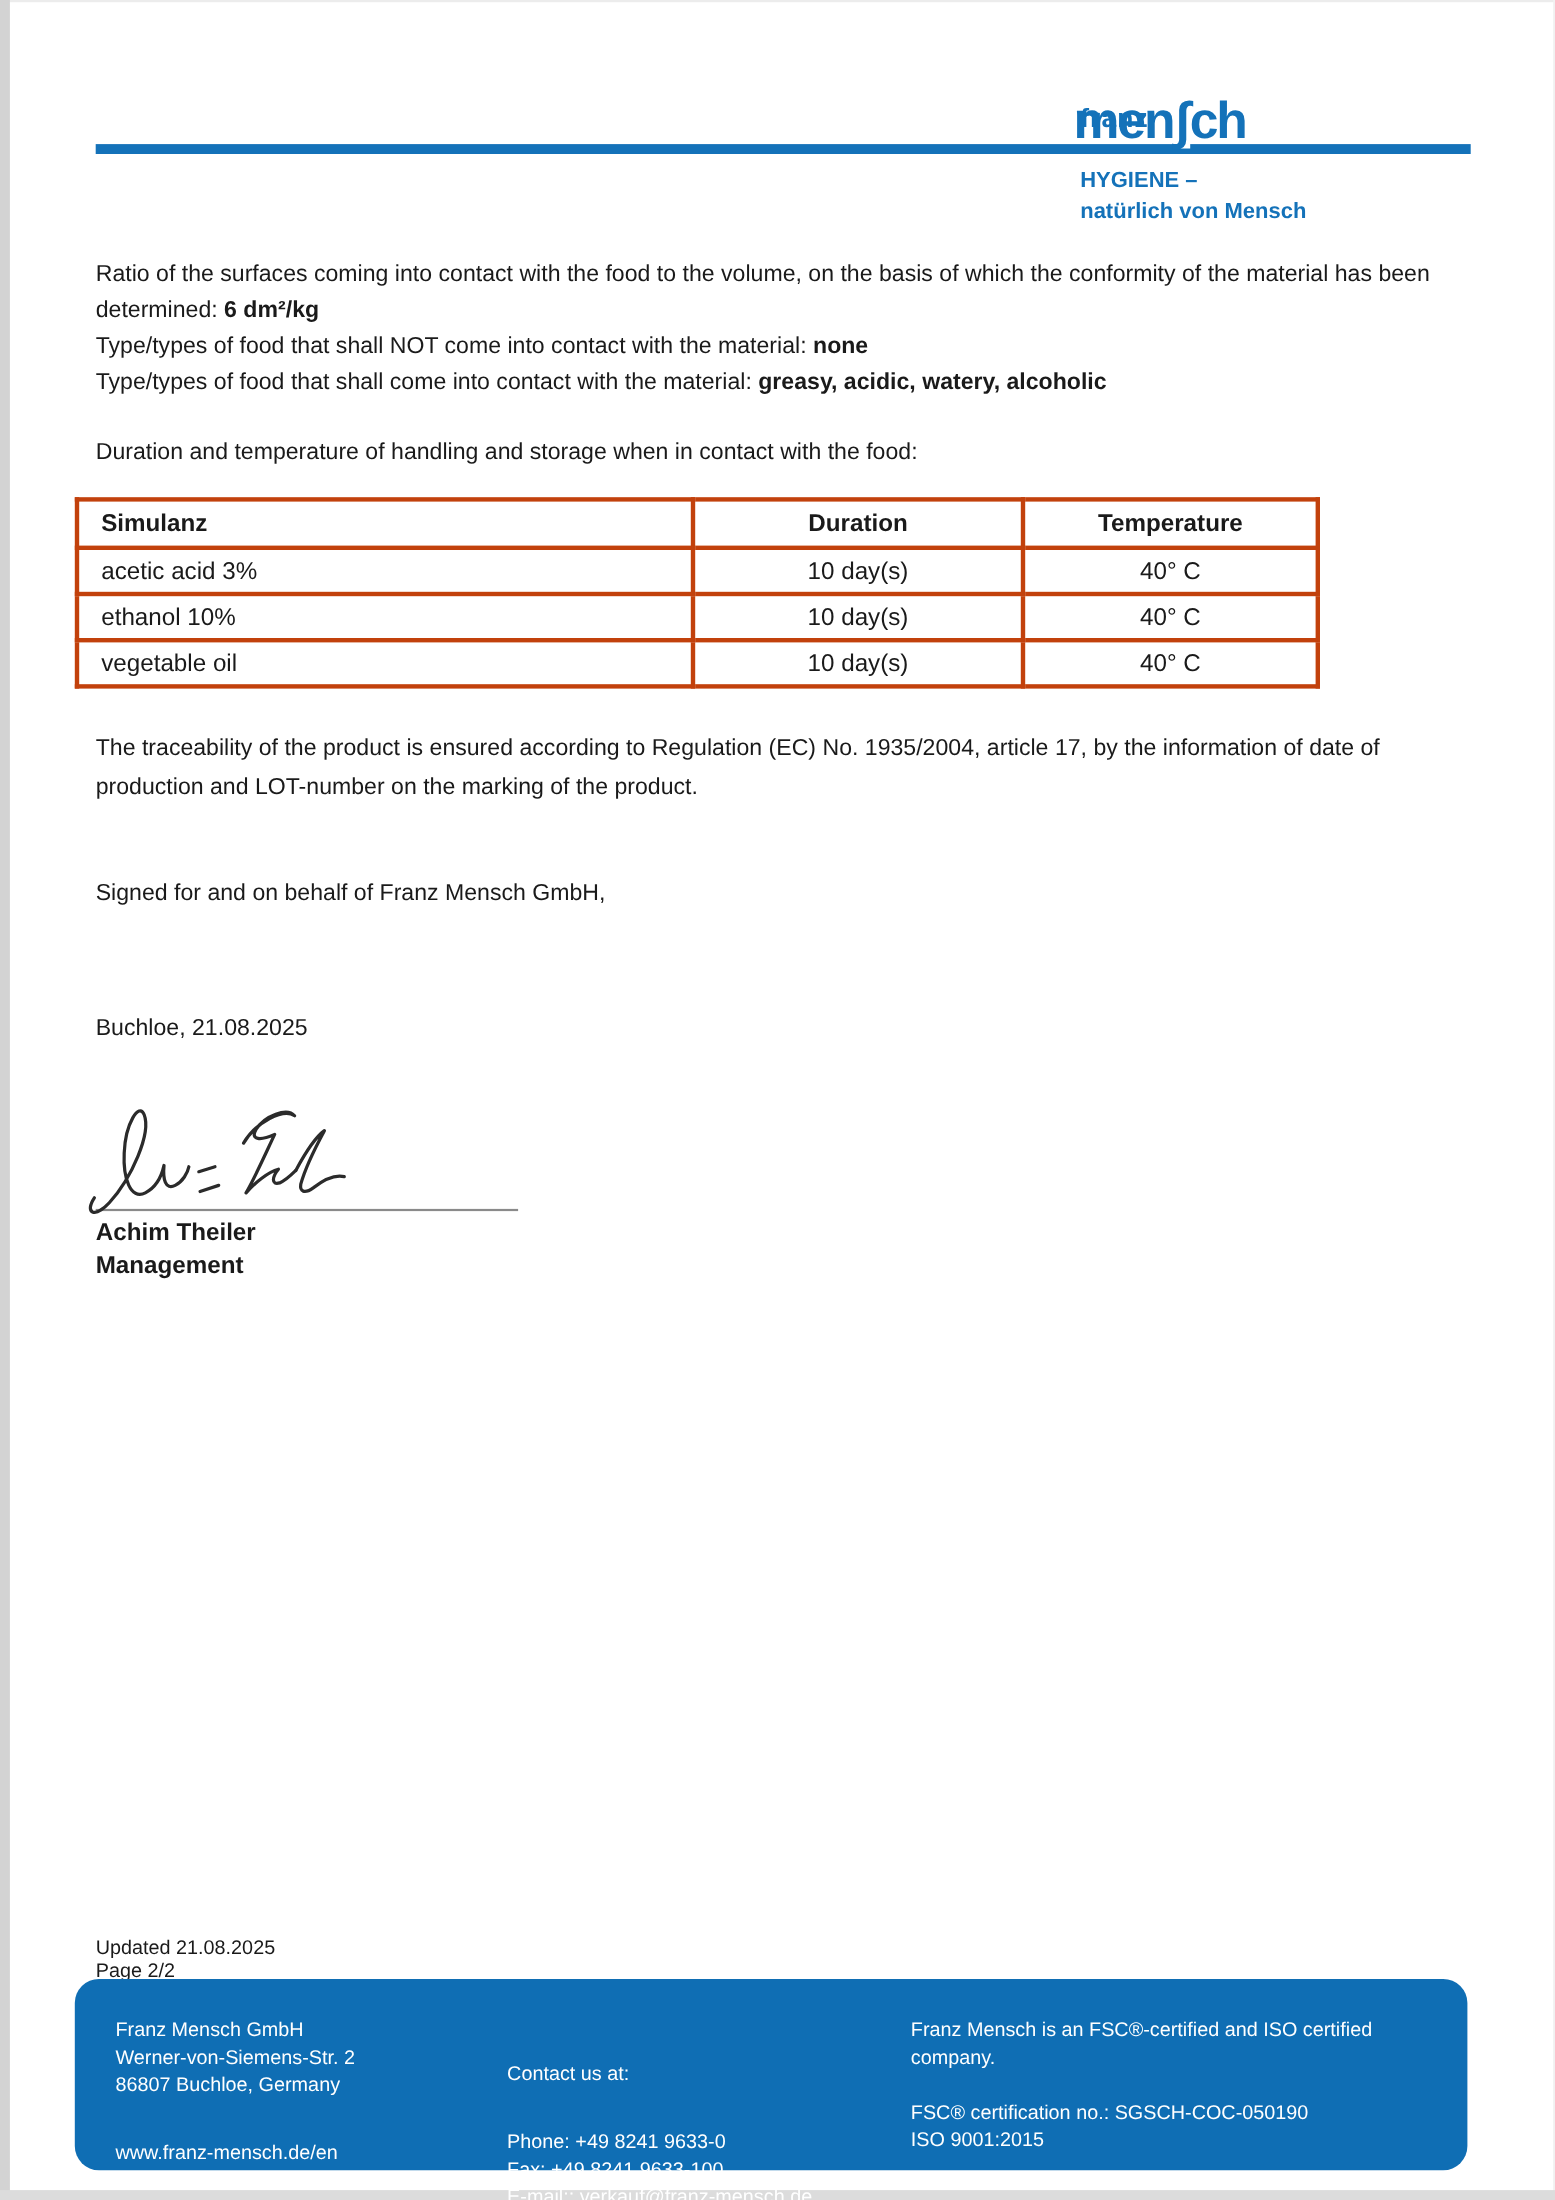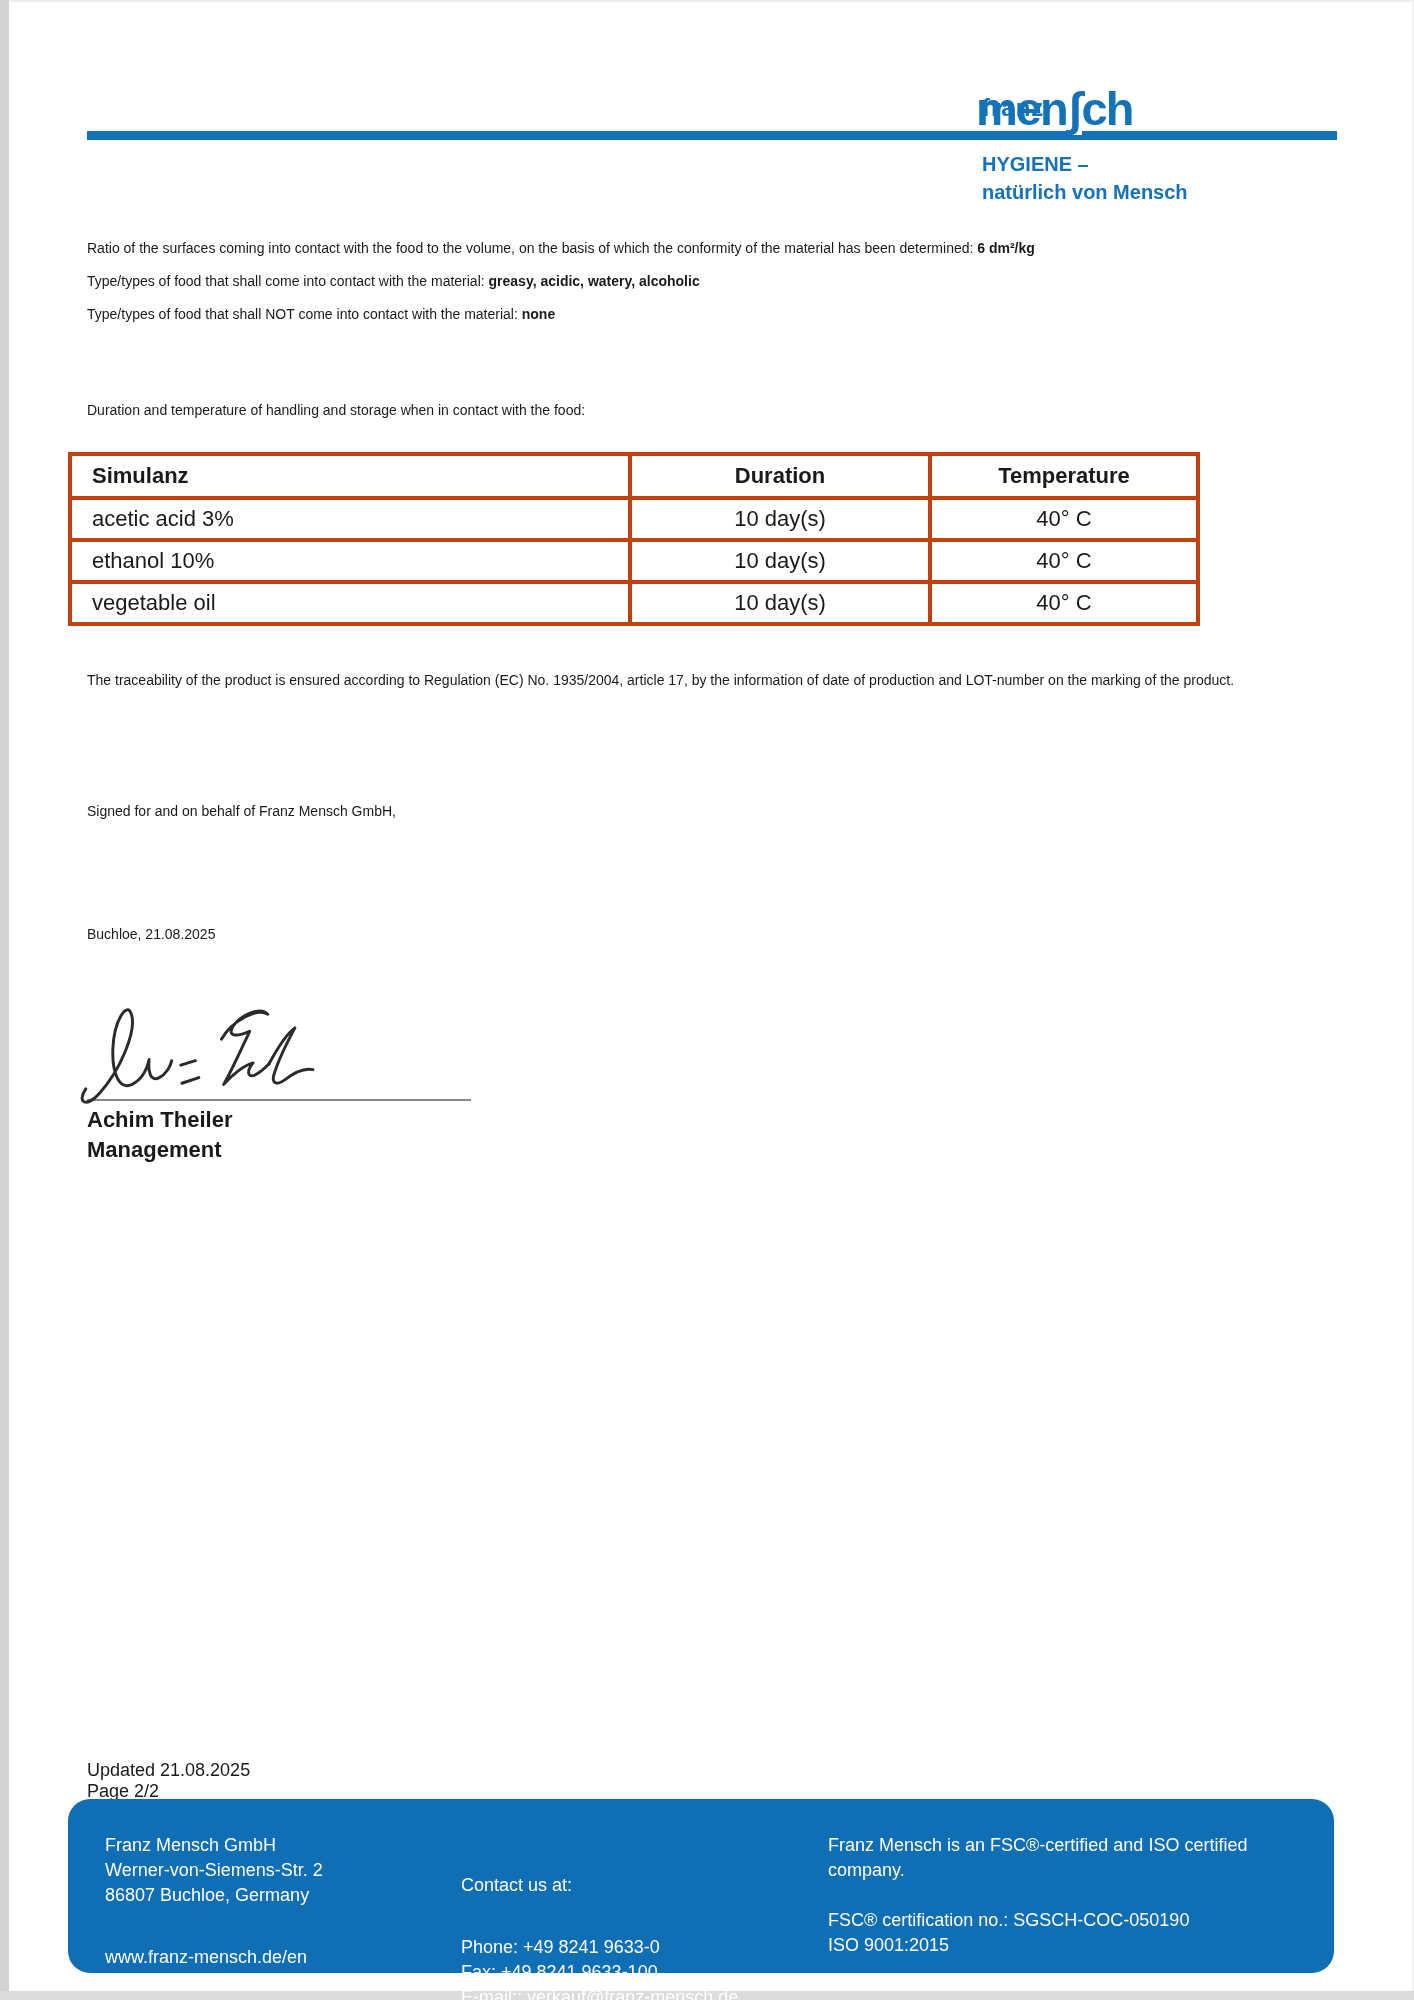--- a/index.html
+++ b/index.html
@@ -18,21 +18,21 @@
   .edge-right{position:absolute;right:0;top:0;width:2px;height:100%;background:#f1f1f1;}
 
   
   .brand-rule{position:absolute;left:87px;top:131px;width:1250px;height:9px;background:var(--brand-blue,#1472b9);z-index:1;}
   .logo-franz{position:absolute;left:982px;top:50px;font-size:24px;font-weight:bold;color:var(--brand-blue,#1472b9);letter-spacing:1px;z-index:3;margin-top:44px;}
   .logo-mensch{position:absolute;left:976px;top:80px;font-size:47px;line-height:57px;font-weight:bold;color:var(--brand-blue,#1472b9);letter-spacing:-2px;z-index:3;}
   .logo-s{position:relative;background:#ffffff;padding:0 2px;}
   .logo-tagline{position:absolute;left:982px;top:150px;font-size:20px;line-height:28px;font-weight:bold;color:var(--brand-blue,#1472b9);z-index:3;}
 
   
-  .bodytext{font-size:14px;line-height:33px;}
+  .bodytext{font-size:21px;line-height:33px;}
   .para-intro{position:absolute;left:87px;top:232px;width:1255px;}
   .para-duration{position:absolute;left:87px;top:394px;width:1255px;}
   .para-trace{position:absolute;left:87px;top:662px;width:1170px;line-height:36px;}
   .para-signed{position:absolute;left:87px;top:795px;width:1255px;}
   .para-date{position:absolute;left:87px;top:918px;width:1255px;}
 
   
   .sim-table{position:absolute;left:68px;top:452px;width:1128px;border-collapse:collapse;font-size:22px;table-layout:fixed;}
   .sim-table th,.sim-table td{border:4px solid #c2410c;padding:0 20px;}
   .sim-table th{height:40px;font-weight:bold;text-align:center;}
@@ -70,22 +70,22 @@
   <div class="brand-rule"></div>
   <div class="logo-franz">franz</div>
   <div class="logo-mensch"><span>men</span><span class="logo-s">∫</span><span>ch</span></div>
   <div class="logo-tagline">
     <div>HYGIENE –</div>
     <div>natürlich von Mensch</div>
   </div>
 
   <div class="para-intro bodytext">
     <div><span>Ratio of the surfaces coming into contact with the food to the volume, on the basis of which the conformity of the material has been determined: </span><b>6 dm²/kg</b></div>
+    <div><span>Type/types of food that shall NOT come into contact with the material: </span><b>none</b></div>
     <div><span>Type/types of food that shall come into contact with the material: </span><b>greasy, acidic, watery, alcoholic</b></div>
-    <div><span>Type/types of food that shall NOT come into contact with the material: </span><b>none</b></div>
   </div>
 
   <div class="para-duration bodytext">Duration and temperature of handling and storage when in contact with the food:</div>
 
   <table class="sim-table">
     <colgroup>
         <col class="col1">
         <col class="col2">
         <col class="col3">
       </colgroup>

